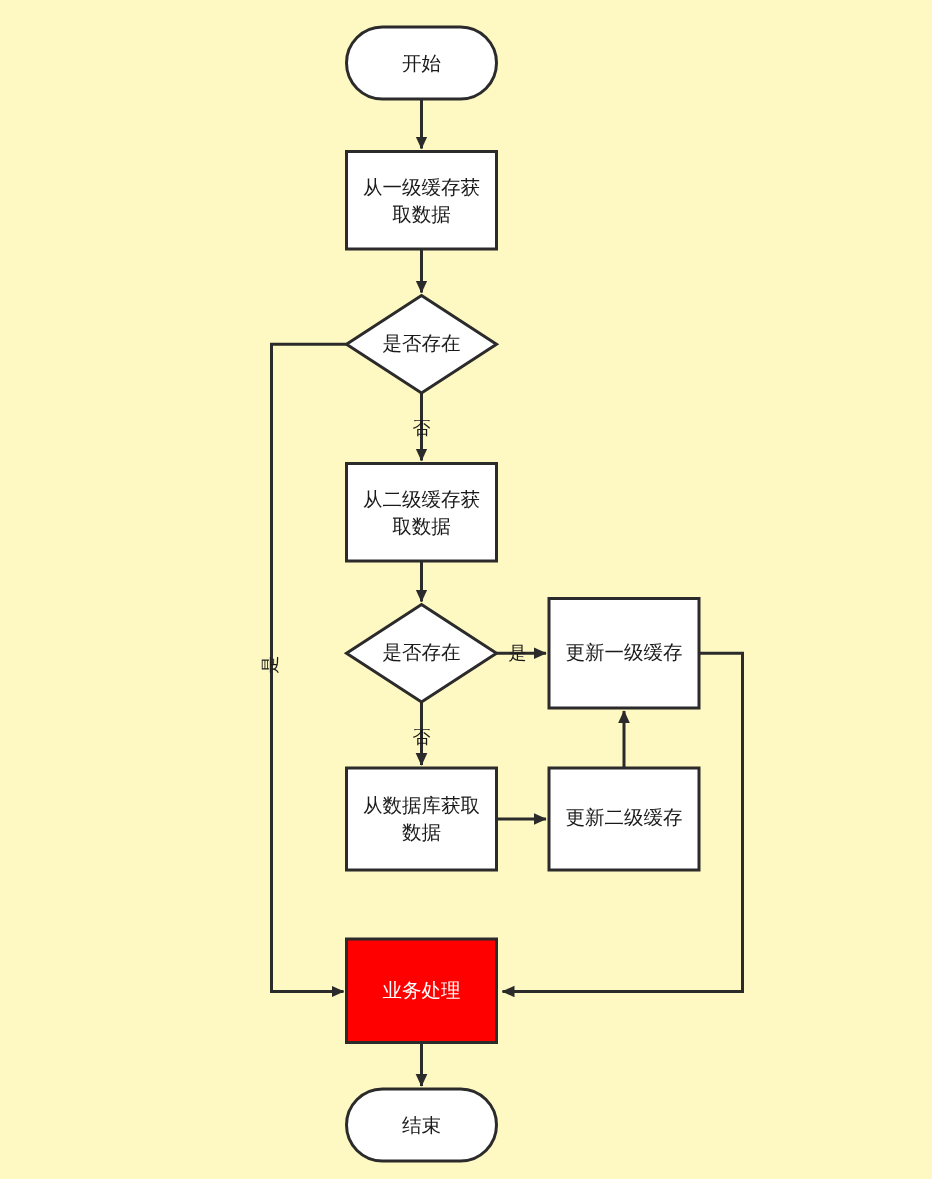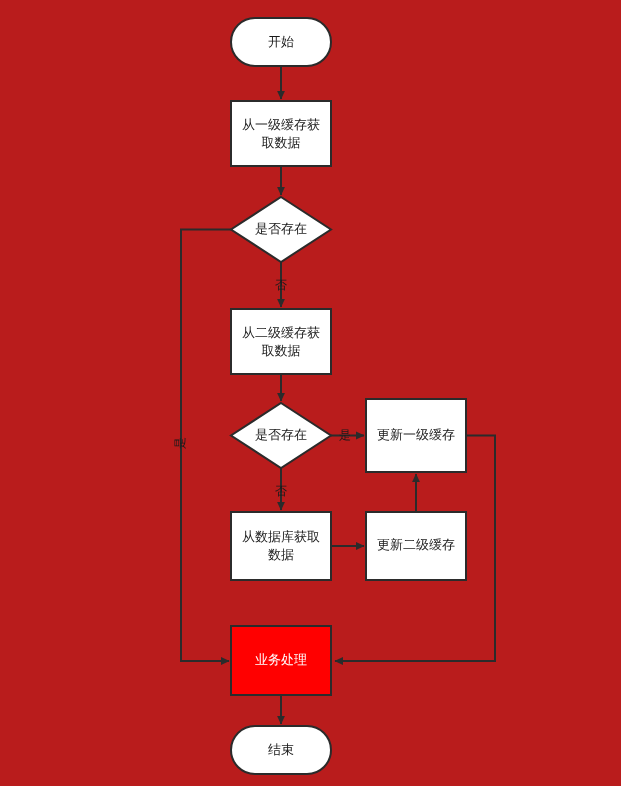--- a/index.html
+++ b/index.html
@@ -7,21 +7,21 @@
     padding: 0;
     background: #ffffff;
   }
   body {
     font-family: "Liberation Sans", "DejaVu Sans", sans-serif;
   }
   #canvas {
     position: relative;
     width: 621px;
     height: 786px;
-    background: #b91c1c;
+    background: #fef9c3;
     overflow: hidden;
   }
   svg#flow {
     position: absolute;
     left: 0;
     top: 0;
     width: 621px;
     height: 786px;
   }
   .shape-stroke {

